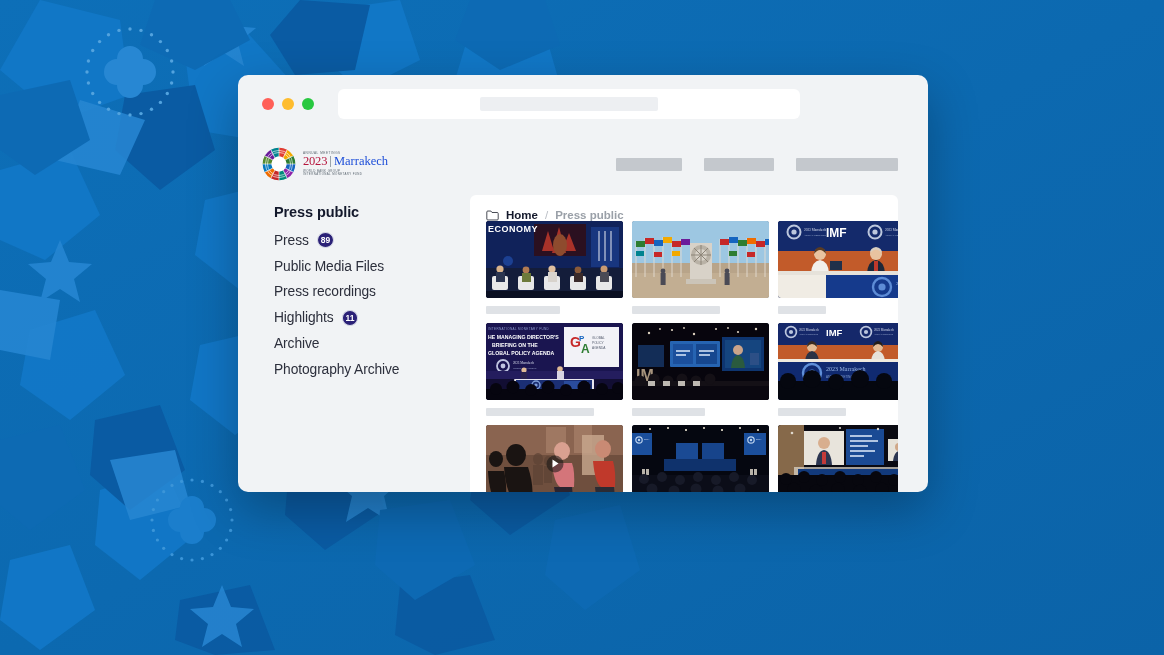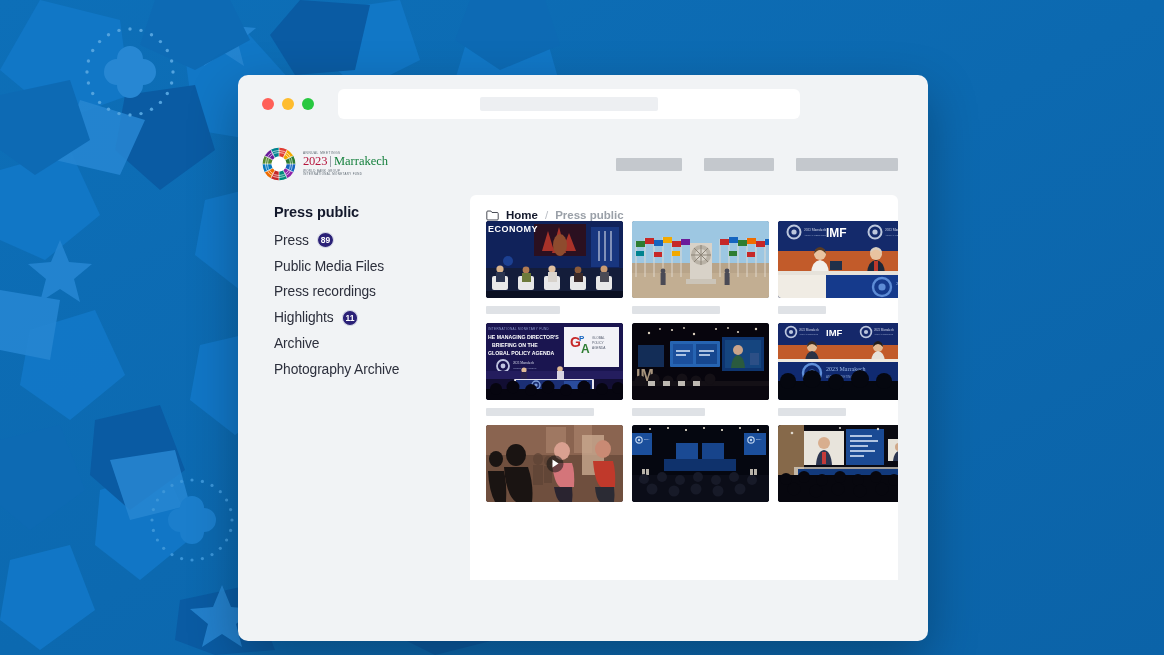--- a/index.html
+++ b/index.html
@@ -9,21 +9,21 @@
     font-family: "Liberation Sans", sans-serif;
   }
   body { position: relative; background: #0c6cb4; }
 
   
   #bg-pattern { position: absolute; inset: 0; width: 1164px; height: 655px; }
 
   
   .browser-window {
     position: absolute; left: 238px; top: 75px;
-    width: 690px; height: 566px;
+    width: 690px; height: 417px;
     background: #f1f3f5;
     border-radius: 10px;
     box-shadow: 0 18px 50px rgba(0,0,0,0.28);
     overflow: hidden;
   }
 
   
   .titlebar {
     position: relative; height: 58px;
     display: flex; align-items: center;
@@ -59,21 +59,21 @@
     margin-bottom: 1px;
   }
   .brand-mid { display: flex; align-items: flex-end; gap: 2.5px; }
   .brand-year {
     font-family: "Liberation Serif", serif; font-size: 12.5px;
     color: #b5143c; line-height: .95; letter-spacing: -.2px;
   }
   .brand-sep { width: .7px; height: 11px; background: #9aa3ab; margin: 0 1px 1px 0; }
   .brand-city {
     font-family: "Liberation Serif", serif; font-size: 12.5px;
-    color: #15803d; line-height: .95; text-align: center;
+    color: #1d4ed8; line-height: .95; text-align: center;
   }
   .brand-line3 {
     font-size: 2.9px; letter-spacing: .4px; color: #5b6670;
     text-transform: uppercase; margin-top: 1.5px;
   }
   .brand-line4 {
     font-size: 2.9px; letter-spacing: .4px; color: #5b6670;
     text-transform: uppercase; margin-top: .5px;
   }
 

